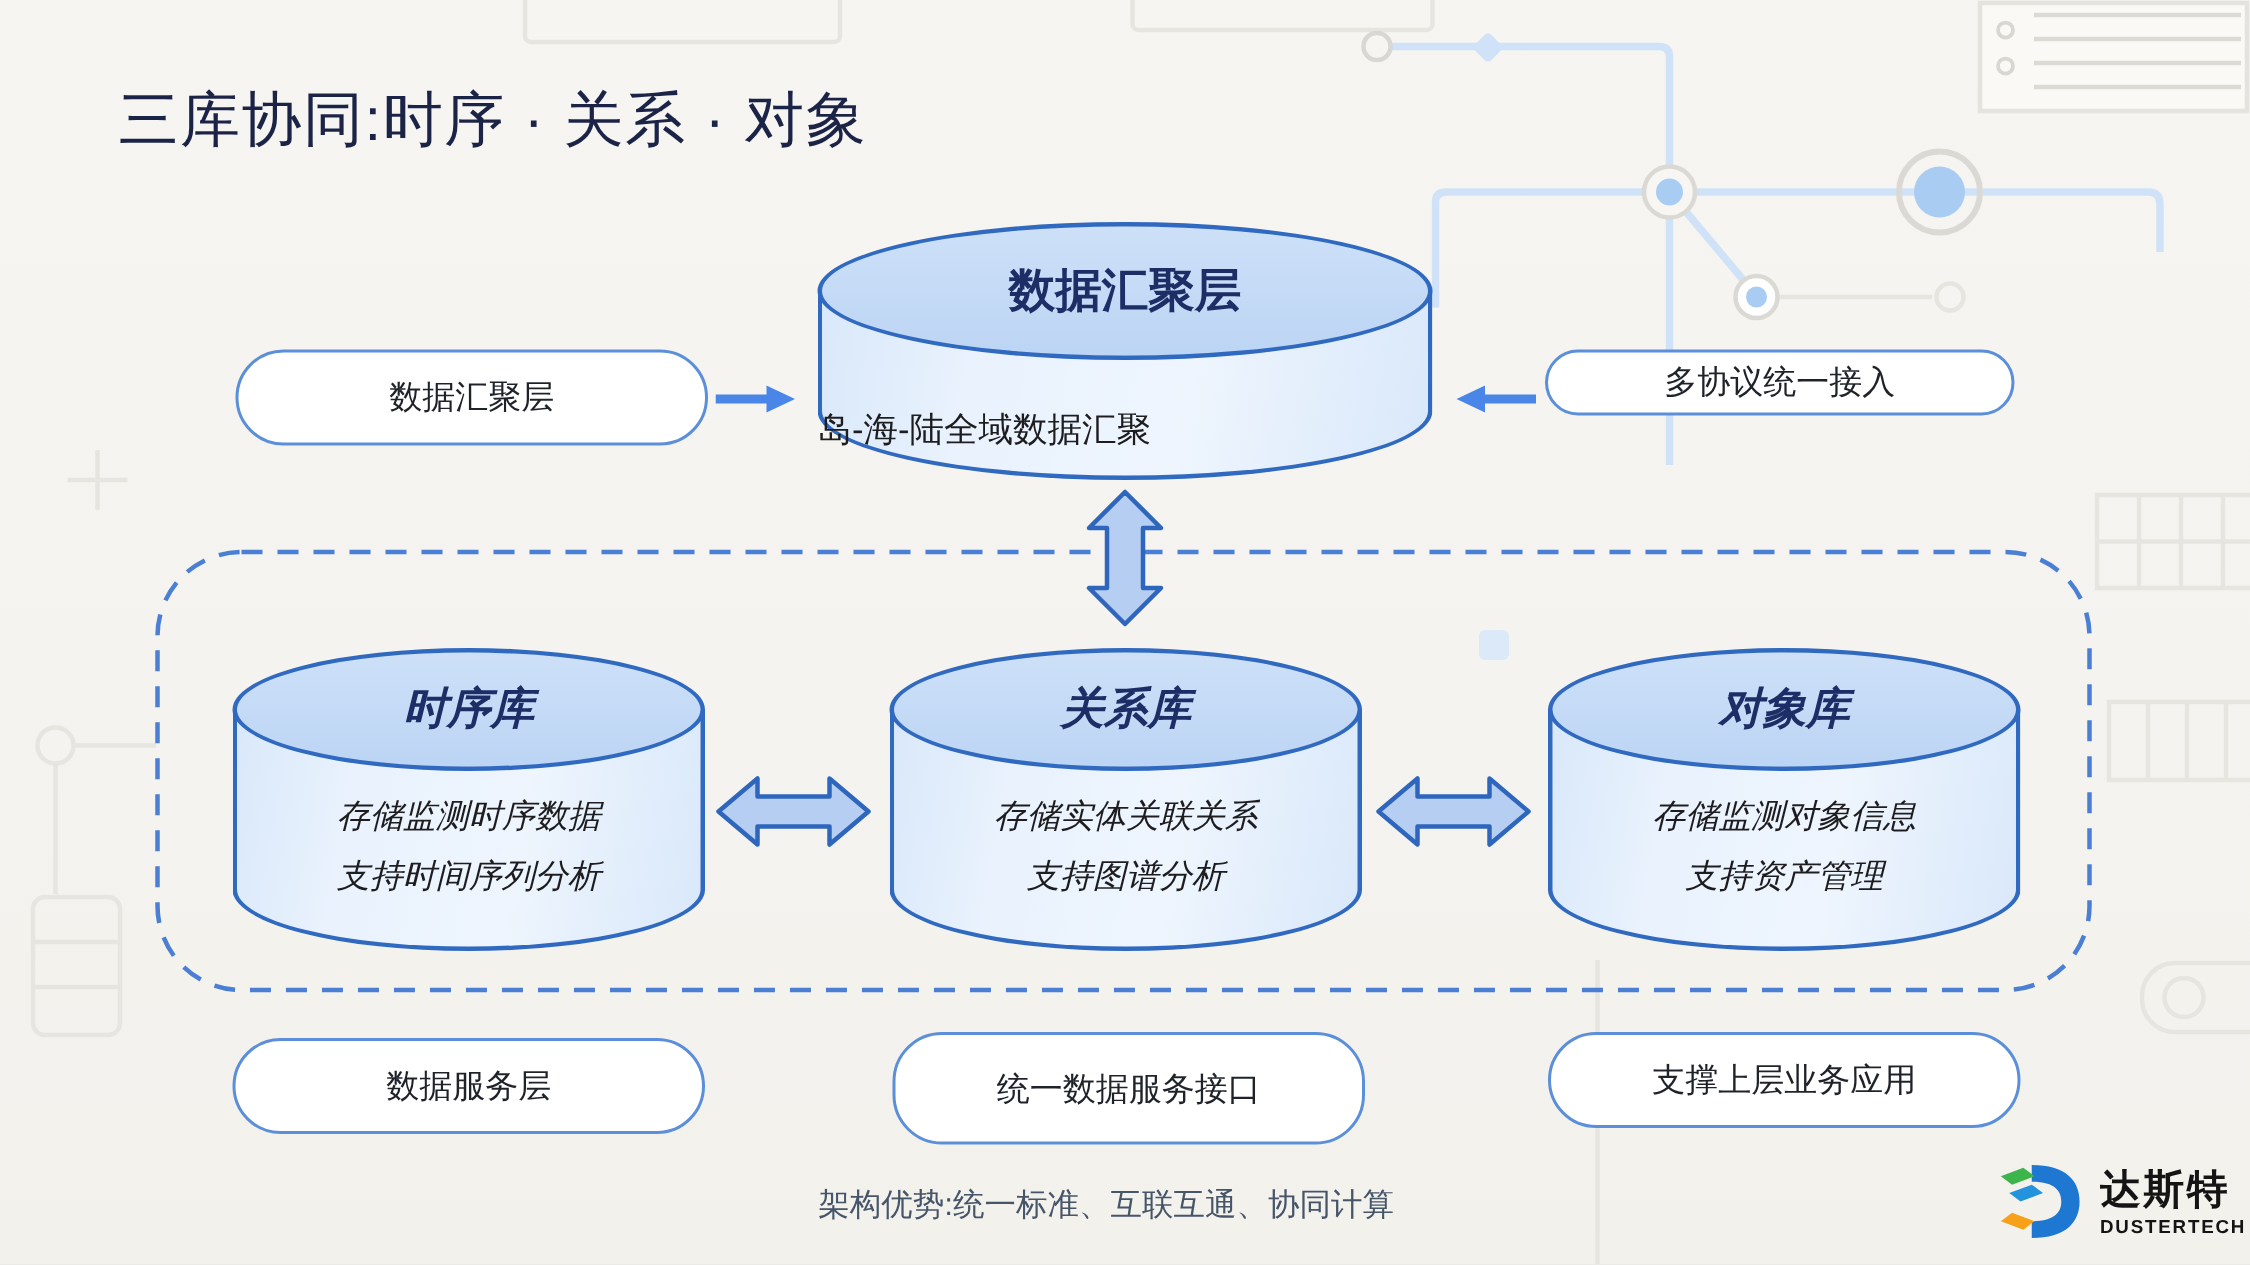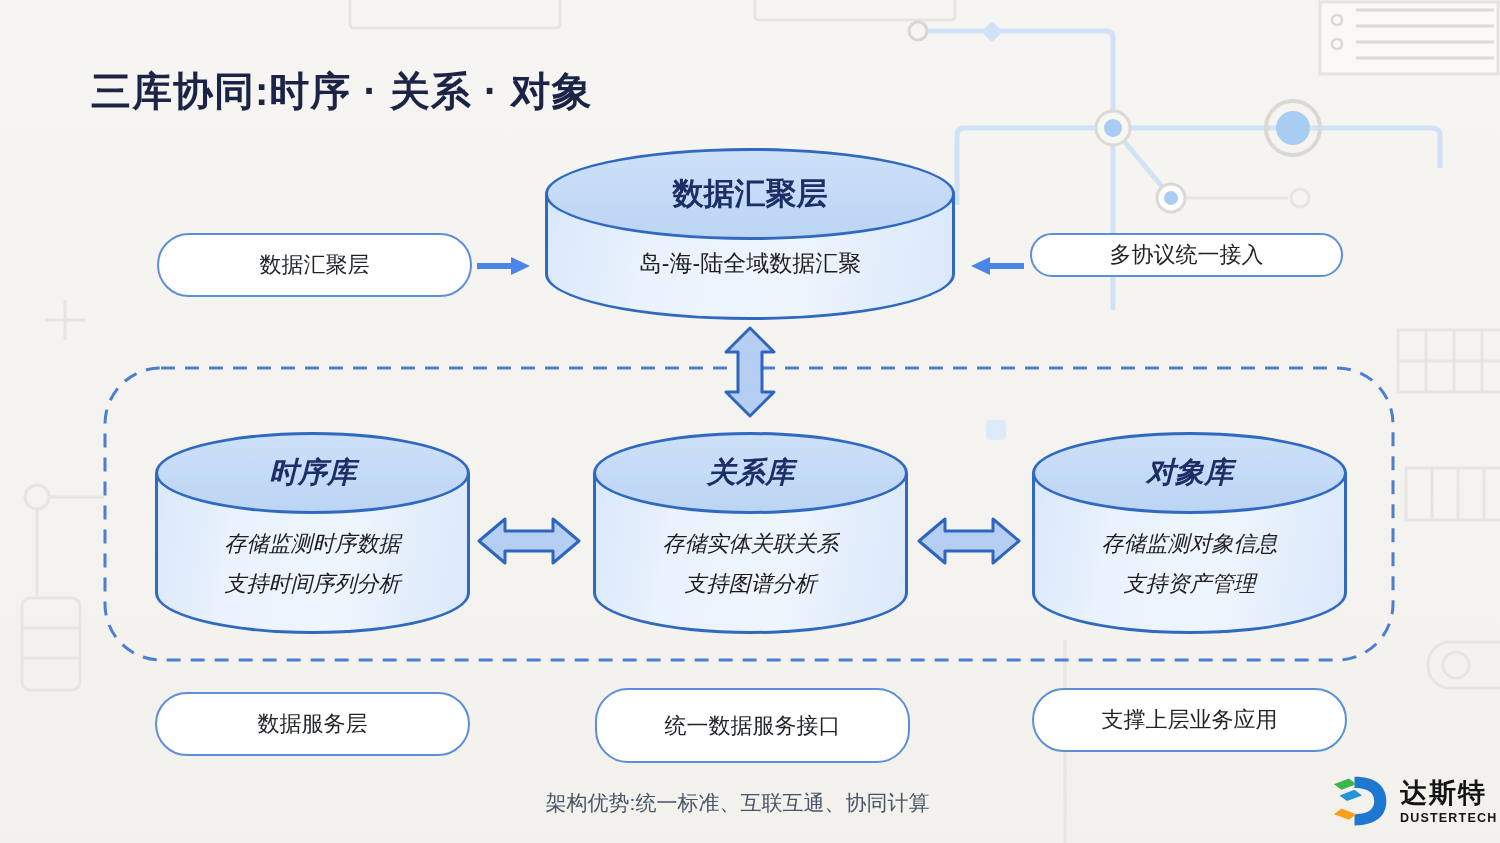--- a/index.html
+++ b/index.html
@@ -3,43 +3,43 @@
 <meta charset="utf-8">
 <style>
   html,body{margin:0;padding:0;background:#e9e8e4;}
   .slide{
     position:relative;width:1500px;height:843px;overflow:hidden;
     background:linear-gradient(180deg,#f6f5f1 0%,#f4f3ef 55%,#f2f1ec 100%);
     font-family:"Liberation Sans","DejaVu Sans",sans-serif;
   }
   .bg{position:absolute;left:0;top:0;z-index:0;}
   .title{
-    position:absolute;left:75px;top:48px;margin:16px;z-index:5;
-    font-size:40px;font-weight:700;letter-spacing:1px;color:#1b2447;
+    position:absolute;left:75px;top:48px;margin:4px;z-index:5;
+    font-size:40px;font-weight:400;letter-spacing:1px;color:#1b2447;
   }
   
   .cyl{position:absolute;z-index:2;}
   .cyl-top{
     position:absolute;left:0;right:0;top:0;box-sizing:border-box;z-index:2;
     border-radius:50%;border:3px solid #3069c0;
     background:linear-gradient(180deg,#cde0f8 0%,#bcd5f4 100%);
     display:flex;align-items:center;justify-content:center;
   }
   .cyl-body{
     position:absolute;left:0;right:0;bottom:0;box-sizing:border-box;z-index:1;
     border:3px solid #3069c0;border-top:none;
     background:linear-gradient(100deg,#d9e8fa 0%,#e9f2fd 25%,#eef5fd 60%,#d9e8fa 100%);
   }
   .cyl-title{font-weight:800;color:#1d2d66;}
   .hub{left:545px;top:148px;width:410px;height:172px;}
   .hub .cyl-top{height:92px;}
   .hub .cyl-body{top:46px;border-radius:0 0 50% 50% / 0 0 46px 46px;}
   .hub .cyl-title{font-size:31px;}
   .hub-subtitle{
-    position:absolute;left:0;right:0;top:100px;z-index:3;text-align:center;
+    position:absolute;left:0;right:0;top:123px;z-index:3;text-align:left;
     font-size:23px;color:#1d1d1f;
   }
   .db{width:315px;height:202px;top:432px;font-style:italic;}
   .db .cyl-top{height:82px;}
   .db .cyl-body{top:41px;border-radius:0 0 50% 50% / 0 0 41px 41px;}
   .db .cyl-title{font-size:29px;}
   .db-lines{
     position:absolute;left:0;right:0;top:92px;z-index:3;text-align:center;
     font-size:22px;line-height:40px;color:#1d1d1f;
   }

